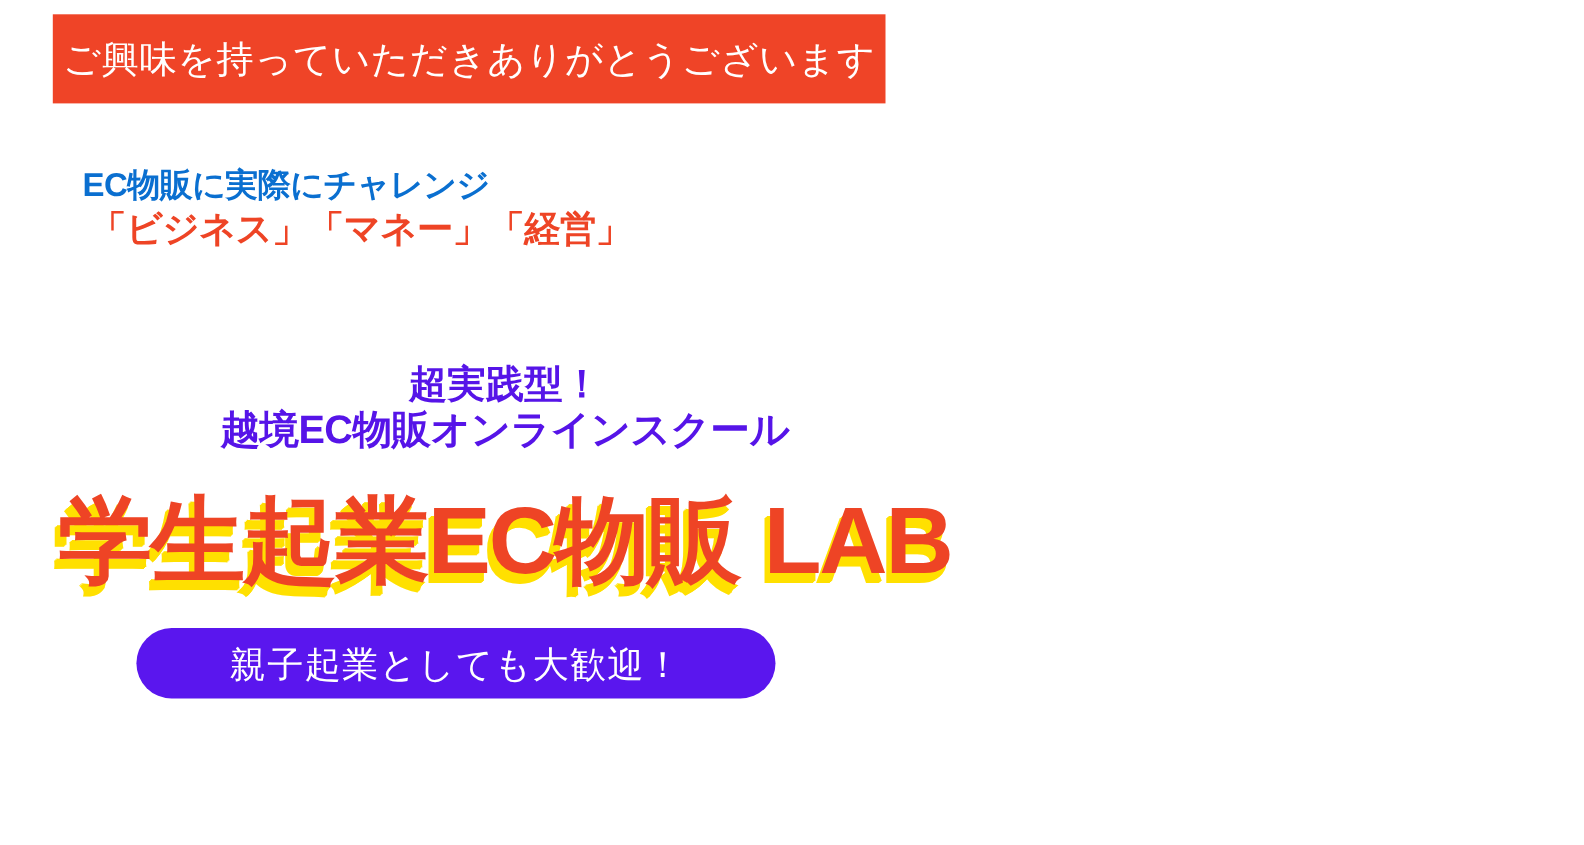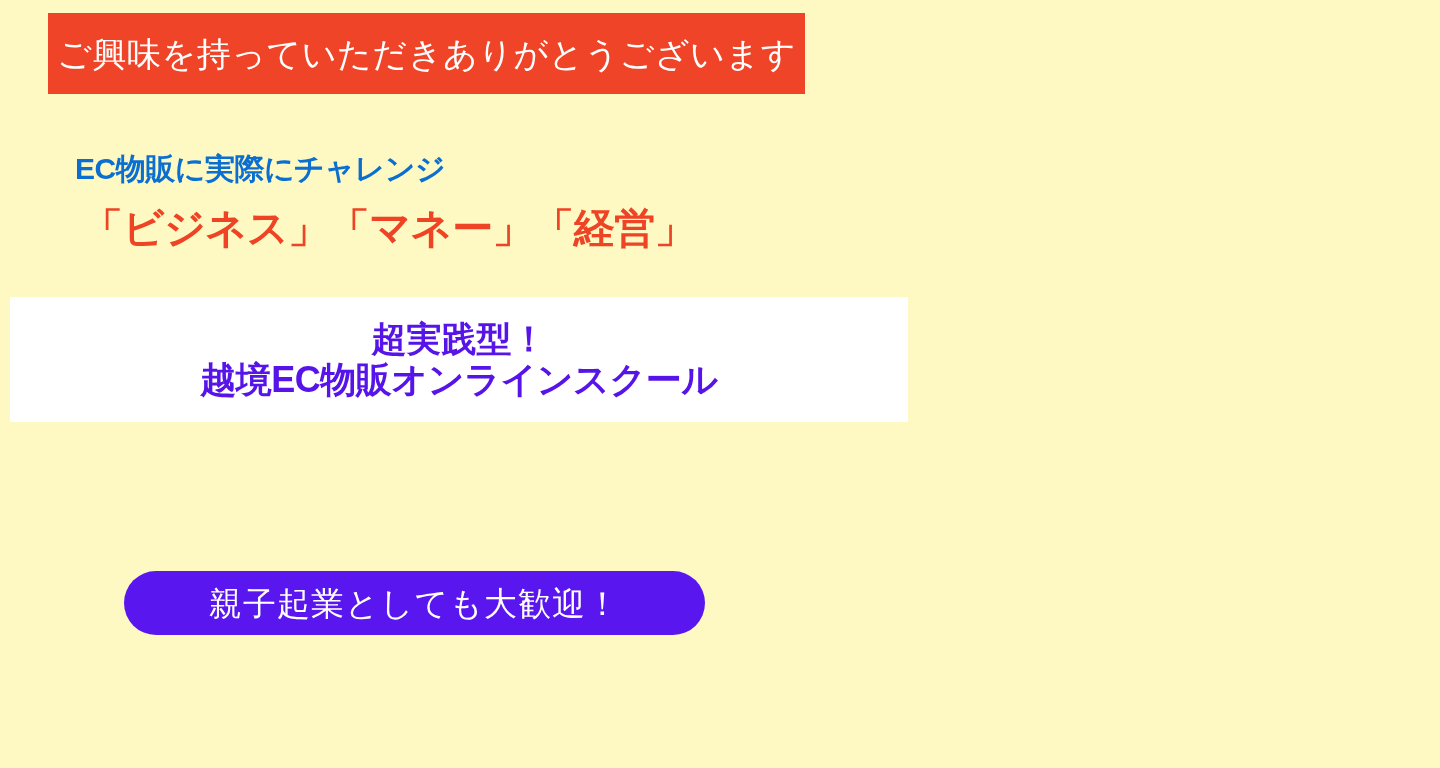--- a/index.html
+++ b/index.html
@@ -12,21 +12,21 @@
     height: 768px;
     overflow: hidden;
     font-family: "Liberation Sans", "DejaVu Sans", sans-serif;
     position: relative;
   }
 
   #canvas {
     position: relative;
     width: 1440px;
     height: 768px;
-    background: #fef9c3;
+    background: #ffffff;
   }
 
   
   .top-banner {
     position: absolute;
     left: 48px;
     top: 13px;
     width: 757px;
     height: 81px;
     background: #EF4427;
@@ -57,35 +57,35 @@
     font-size: 30px;
     font-weight: 700;
     letter-spacing: -0.5px;
     white-space: nowrap;
     line-height: 1.12;
     padding-left: 75px;
     box-sizing: border-box;
   }
   .tagline-orange {
     color: #EE4425;
-    font-size: 41px;
+    font-size: 33px;
     font-weight: 700;
     letter-spacing: -0.5px;
     white-space: nowrap;
     line-height: 1.12;
     padding-left: 82px;
     box-sizing: border-box;
-    margin-top: 20px;
+    margin-top: 4px;
   }
 
   
   .white-panel-subtitle {
     position: absolute;
     left: 10px;
-    top: 297px;
+    top: 308px;
     width: 898px;
     height: 125px;
     background: #FFFFFF;
     display: flex;
     flex-direction: column;
     align-items: center;
     justify-content: center;
     box-sizing: border-box;
   }
   .subtitle-line1 {
@@ -169,18 +169,21 @@
   <div class="tagline-block">
     <div class="tagline-blue">EC物販に実際にチャレンジ</div>
     <div class="tagline-orange">「ビジネス」「マネー」「経営」</div>
   </div>
 
   <div class="white-panel-subtitle">
     <div class="subtitle-line1">超実践型！</div>
     <div class="subtitle-line2">越境EC物販オンラインスクール</div>
   </div>
 
+  <div class="white-panel-title">
+    <div class="big-title">学生起業EC物販 LAB</div>
+  </div>
 
   <div class="purple-pill">
     <span class="purple-pill-text">親子起業としても大歓迎！</span>
   </div>
 
 </div>
 
 </body></html>

